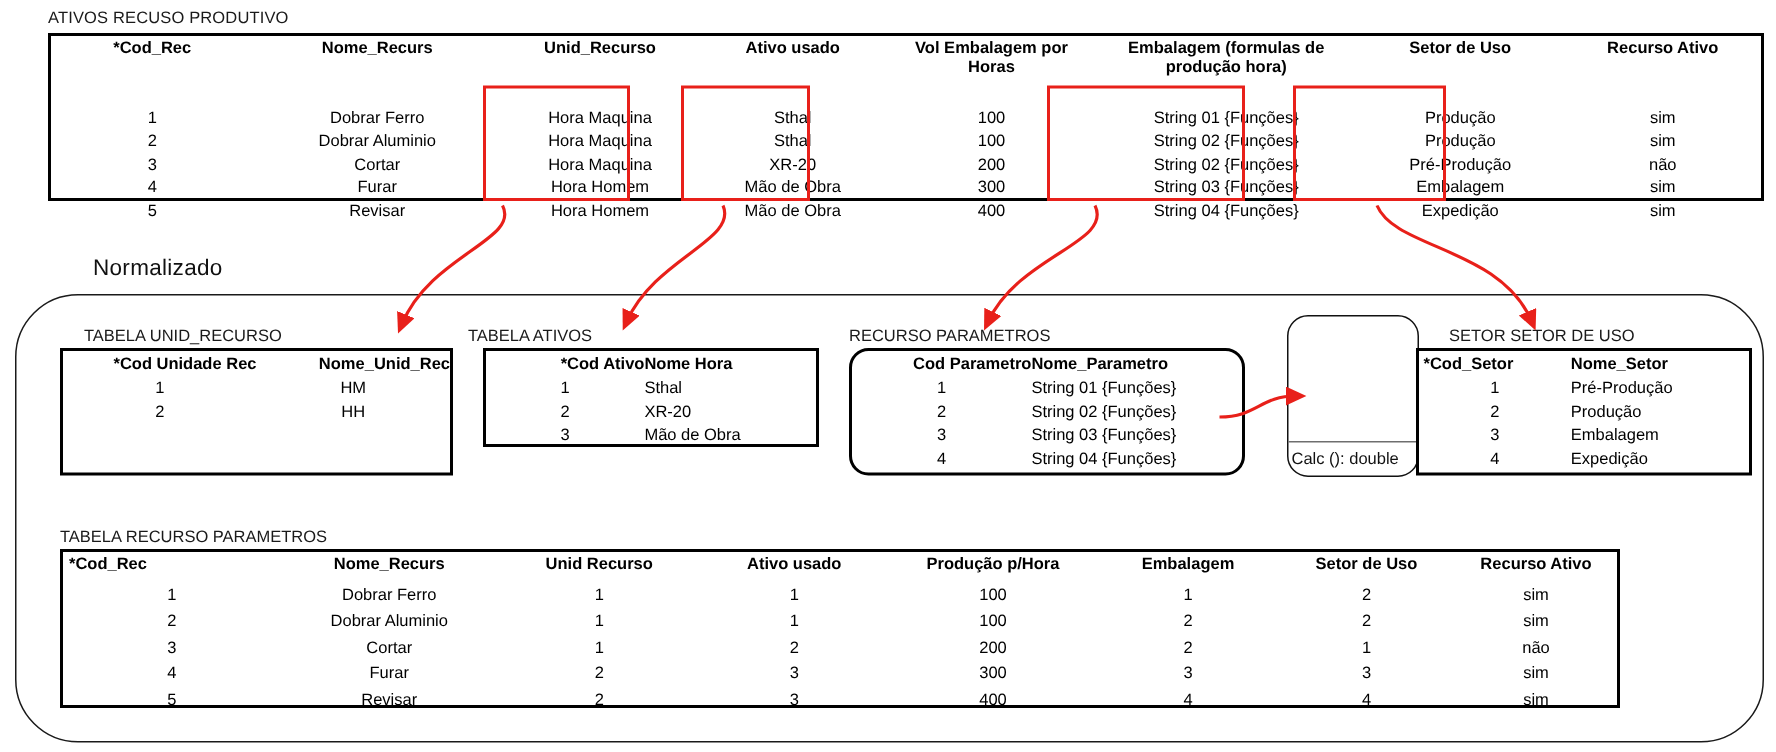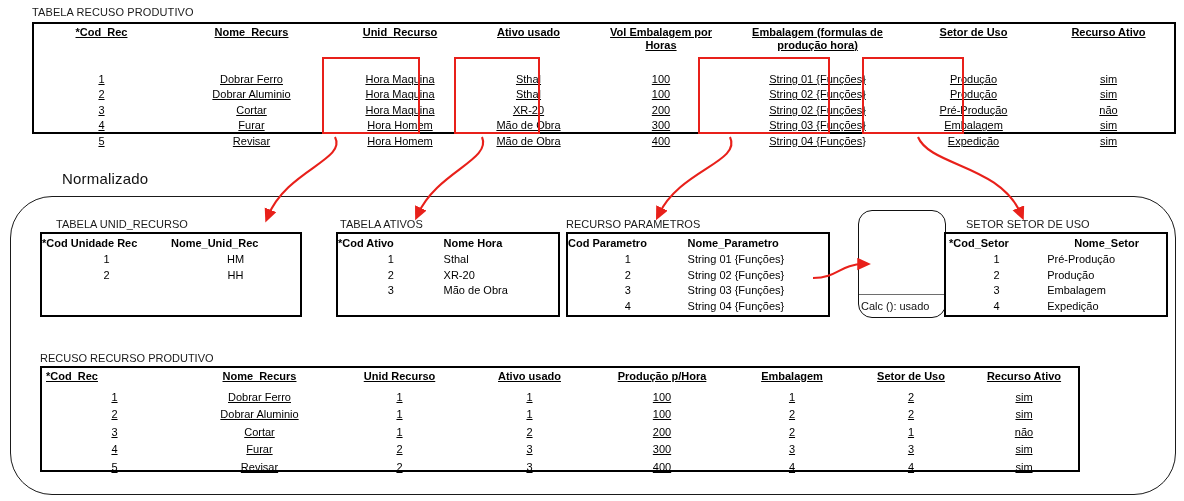--- a/index.html
+++ b/index.html
@@ -11,21 +11,21 @@
   .abs{position:absolute;}
 
   
   .tbl-caption{
     font-size:11px;font-weight:400;color:#1a1a1a;letter-spacing:.1px;white-space:nowrap;
   }
   .tbl-box{
     border:2px solid #000;box-sizing:border-box;background:#fff;
   }
   table.grid{
-    border-collapse:collapse;width:100%;table-layout:fixed;text-decoration:underline;
+    border-collapse:collapse;width:100%;table-layout:fixed;
   }
   table.grid th{
     font-size:11px;font-weight:700;padding:2px 2px 1px 2px;line-height:13px;
     text-align:center;vertical-align:top;
   }
   table.grid td{
     font-size:11px;font-weight:400;padding:0 2px;line-height:15.4px;
     text-align:center;vertical-align:middle;
   }
   .lead-th{text-align:left !important;padding-left:4px !important;}
@@ -47,28 +47,28 @@
     border:1.4px solid #1a1a1a;border-radius:42px;box-sizing:border-box;background:transparent;
   }
   #normalized-label{
     left:62px;top:170px;font-size:15px;color:#111;letter-spacing:.2px;
   }
 
   
   .sub-caption{font-size:11px;color:#1a1a1a;white-space:nowrap;}
   .sub-box{border:2px solid #000;box-sizing:border-box;background:#fff;}
   .sub-box table{border-collapse:collapse;width:100%;table-layout:fixed;}
-  .sub-box th{font-size:11px;font-weight:700;line-height:14px;padding:2px 0 2px 0;text-align:left;}
+  .sub-box th{font-size:11px;font-weight:700;line-height:14px;padding:2px 0 2px 0;text-align:right;}
   .sub-box td{font-size:11px;font-weight:400;line-height:15.5px;padding:0;text-align:center;}
 
   #t-unid{left:40px;top:232px;width:262px;height:85px;}
   #c-unid{left:56px;top:218px;}
-  #t-ativos{left:336px;top:232px;width:224px;height:85px;}
-  #c-ativos{left:340px;top:218px;}
-  #t-param{left:566px;top:232px;width:264px;height:85px;}
+  #t-ativos{left:322px;top:232px;width:224px;height:66px;}
+  #c-ativos{left:312px;top:218px;}
+  #t-param{left:566px;top:232px;width:264px;height:85px;border-radius:13px;}
   #c-param{left:566px;top:218px;}
   #t-setor{left:944px;top:232px;width:224px;height:85px;}
   #c-setor{left:966px;top:218px;}
 
   
   #funcoes-box{
     left:858px;top:210px;width:88px;height:108px;
     border:1.6px solid #111;border-radius:14px;box-sizing:border-box;background:#fff;
     display:flex;flex-direction:column;
   }
@@ -89,21 +89,21 @@
   #bottom-table{left:40px;top:366px;width:1040px;height:106px;}
   #bottom-table table.grid th{height:18px;}
   #bottom-table table.grid td{line-height:17.4px;}
 
   
   #arrow-layer{left:0;top:0;width:1184px;height:501px;pointer-events:none;}
 </style>
 </head>
 <body>
 
-<div class="abs tbl-caption" style="left:32px;top:6px;">TABELA RECUSO PRODUTIVO</div>
+<div class="abs tbl-caption" style="left:32px;top:6px;">ATIVOS RECUSO PRODUTIVO</div>
 
 <div class="abs tbl-box" id="top-table">
   <table class="grid">
     <colgroup>
       <col style="width:135px">
         <col style="width:165px">
         <col style="width:132px">
         <col style="width:125px">
       <col style="width:140px">
         <col style="width:173px">
@@ -273,34 +273,34 @@
         <tr>
           <td>4</td>
           <td style="text-align: left;">String 04 {Funções}</td>
         </tr>
       </tbody>
   </table>
 </div>
 
 <div class="abs" id="funcoes-box">
   <div class="fn-mid"></div>
-  <div class="fn-op">Calc (): usado</div>
+  <div class="fn-op">Calc (): double</div>
 </div>
 
 <div class="abs sub-caption" id="c-setor">SETOR SETOR DE USO</div>
 <div class="abs sub-box" id="t-setor">
   <table>
     <colgroup>
         <col style="width:46%">
         <col style="width:54%">
       </colgroup>
     <thead>
         <tr>
       <th style="text-align:left;padding-left:3px">*Cod_Setor</th>
-      <th style="text-align:center">Nome_Setor</th>
+      <th style="text-align:left">Nome_Setor</th>
     </tr>
       </thead>
     <tbody id="setor-body">
         <tr>
           <td>1</td>
           <td style="text-align: left;">Pré-Produção</td>
         </tr>
         <tr>
           <td>2</td>
           <td style="text-align: left;">Produção</td>
@@ -310,21 +310,21 @@
           <td style="text-align: left;">Embalagem</td>
         </tr>
         <tr>
           <td>4</td>
           <td style="text-align: left;">Expedição</td>
         </tr>
       </tbody>
   </table>
 </div>
 
-<div class="abs sub-caption" id="c-bottom">RECUSO RECURSO PRODUTIVO</div>
+<div class="abs sub-caption" id="c-bottom">TABELA RECURSO PARAMETROS</div>
 <div class="abs tbl-box" id="bottom-table">
   <table class="grid">
     <colgroup>
       <col style="width:145px">
         <col style="width:145px">
         <col style="width:135px">
         <col style="width:125px">
       <col style="width:140px">
         <col style="width:120px">
         <col style="width:118px">

